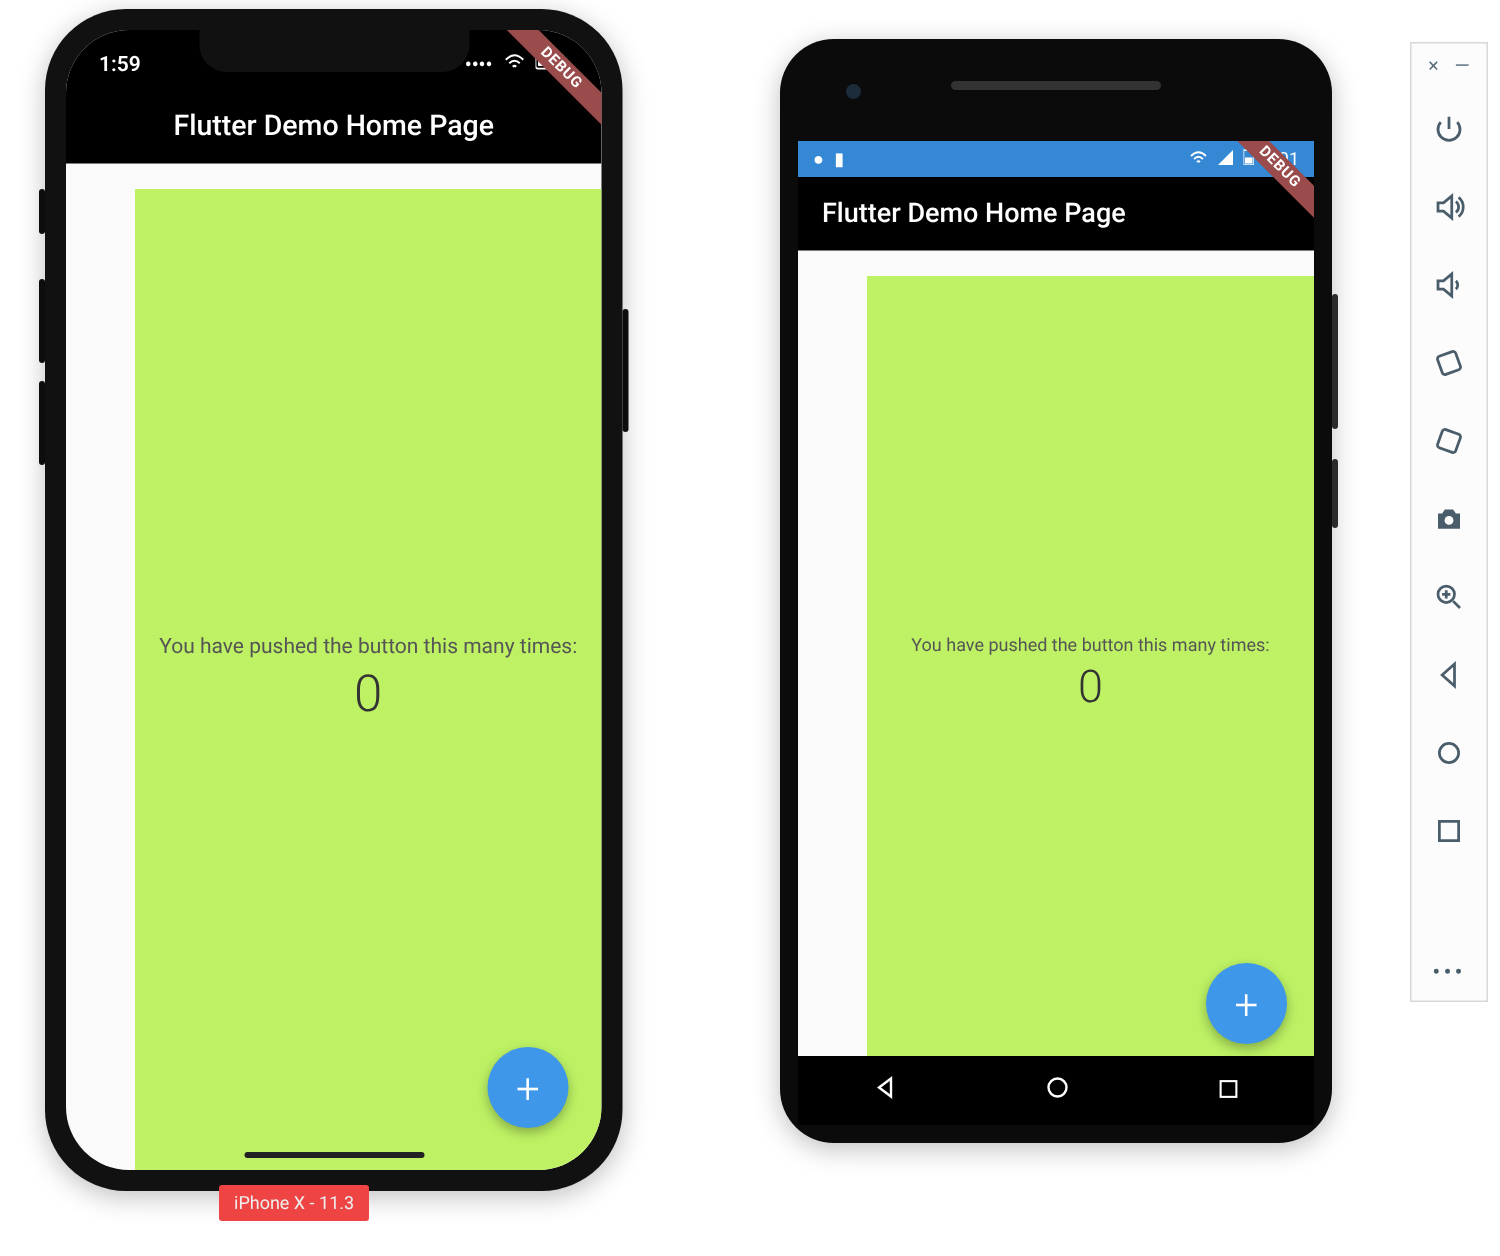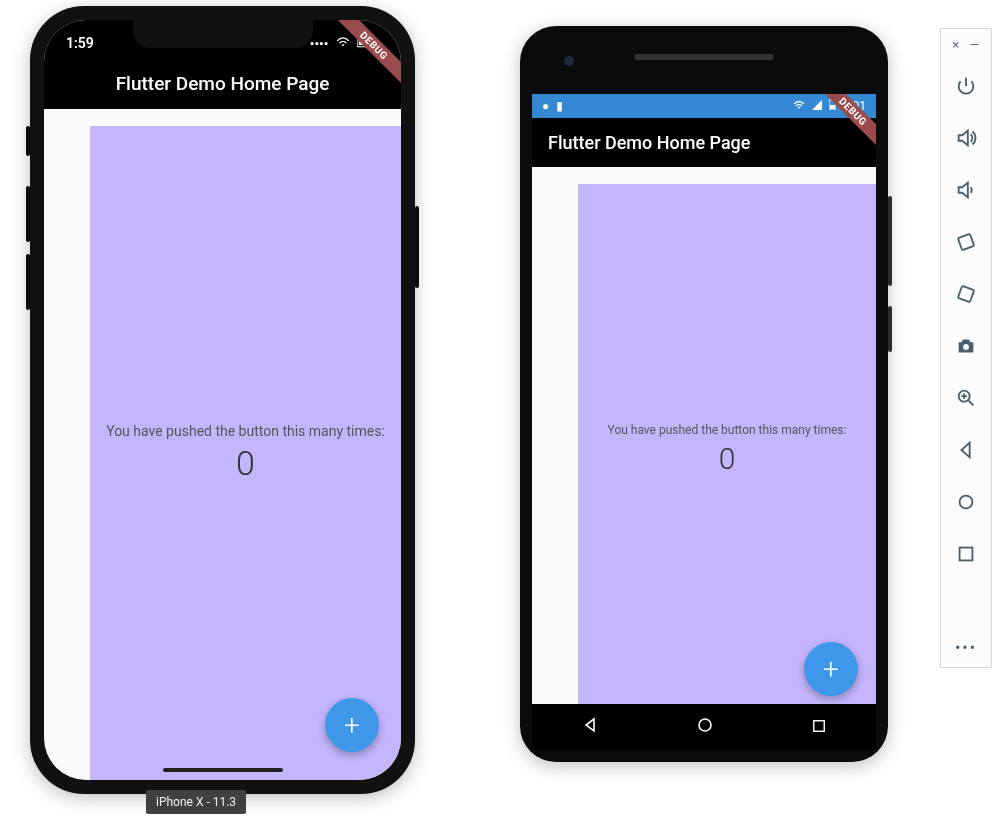--- a/index.html
+++ b/index.html
@@ -46,40 +46,40 @@
   .iphone .side-btn.b1 { left:-4px; top:120px; width:4px; height:30px; }
   .iphone .side-btn.b2 { left:-4px; top:180px; width:4px; height:56px; }
   .iphone .side-btn.b3 { left:-4px; top:248px; width:4px; height:56px; }
   .iphone .side-btn.b4 { right:-4px; top:200px; width:4px; height:82px; }
   .iphone .home-indicator {
     position:absolute; bottom:8px; left:50%; transform:translateX(-50%);
     width:120px; height:4px; border-radius:4px; background:#222;
   }
   .iphone-label {
     position:absolute; left:146px; top:790px;
-    background:#404040; color:#eee;
+    background:#ef4444; color:#eee;
     font-size:12px; padding:5px 10px; border-radius:2px;
   }
 
   
   .appbar {
     background:#000000;
     color:#fff;
   }
   .ios-statusbar {
     height:40px; display:flex; align-items:center; justify-content:space-between;
     padding: 6px 22px 0 22px; font-size:14px; font-weight:600;
   }
   .ios-statusbar .right span { margin-left:4px; font-size:13px; }
   .appbar-title {
     text-align:center; font-size:19px; font-weight:500; padding:12px 0 14px 0;
   }
   .app-body {
     position:absolute; top:106px; bottom:0; left:0; right:0;
-    background:#c4b5fd;
+    background:#bef264;
     display:flex; flex-direction:column; align-items:center; justify-content:center;margin-left:46px;
   }
   .body-text { color:#555; font-size:14px; margin-bottom:4px; }
   .counter { font-size:34px; font-weight:300; color:#333; }
   .fab {
     position:absolute; bottom:28px; right:22px;
     width:54px; height:54px; border-radius:50%;
     background:#3e97e9; color:#fff;
     display:flex; align-items:center; justify-content:center;
     font-size:28px; font-weight:300;

